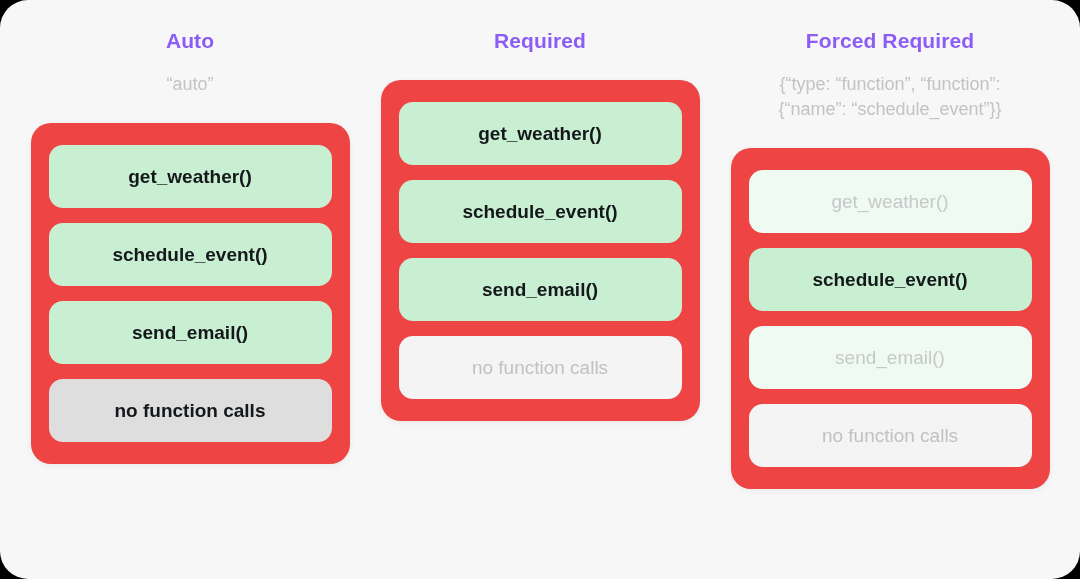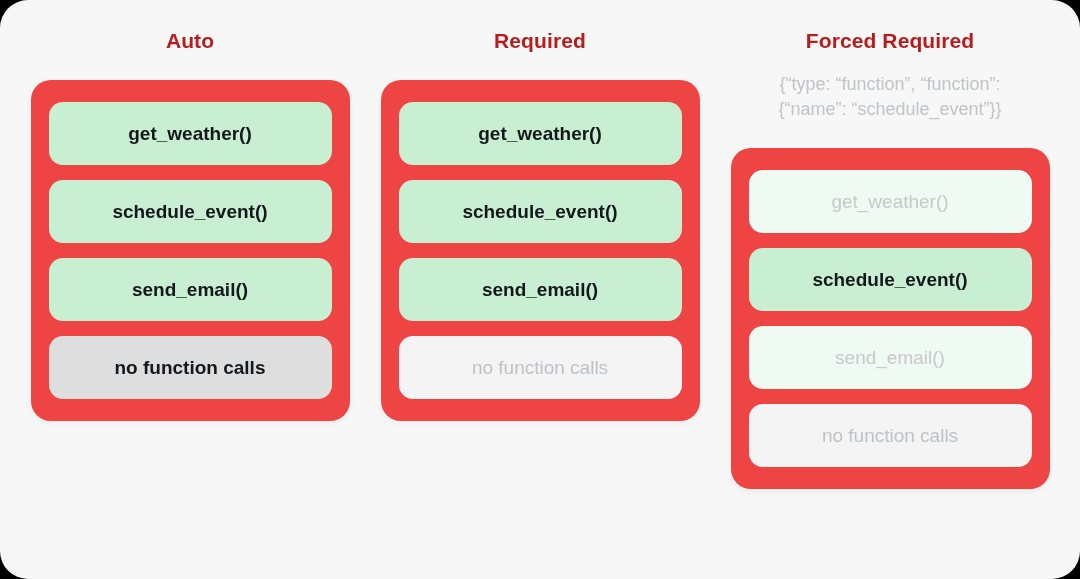--- a/index.html
+++ b/index.html
@@ -43,21 +43,21 @@
     width: 319px;
     display: flex;
     flex-direction: column;
     align-items: stretch;
   }
 
   .col-title {
     text-align: center;
     font-size: 21px;
     font-weight: bold;
-    color: #b91c1c;
+    color: #8b5cf6;
     letter-spacing: 0.1px;
     line-height: 26px;
     margin: 0;
     padding: 0;
   }
 
   .col-subtitle {
     text-align: center;
     font-size: 18px;
     font-weight: normal;
@@ -117,20 +117,21 @@
     font-weight: normal;
   }
 </style>
 </head>
 <body>
 
 <div id="canvas">
   <div id="columns">
       <div class="column">
         <div class="col-title">Auto</div>
+        <div class="col-subtitle">“auto”</div>
         <div class="card">
           <div class="pill green-active">get_weather()</div>
           <div class="pill green-active">schedule_event()</div>
           <div class="pill green-active">send_email()</div>
           <div class="pill gray-active">no function calls</div>
         </div>
       </div>
       <div class="column">
         <div class="col-title">Required</div>
         <div class="card">

